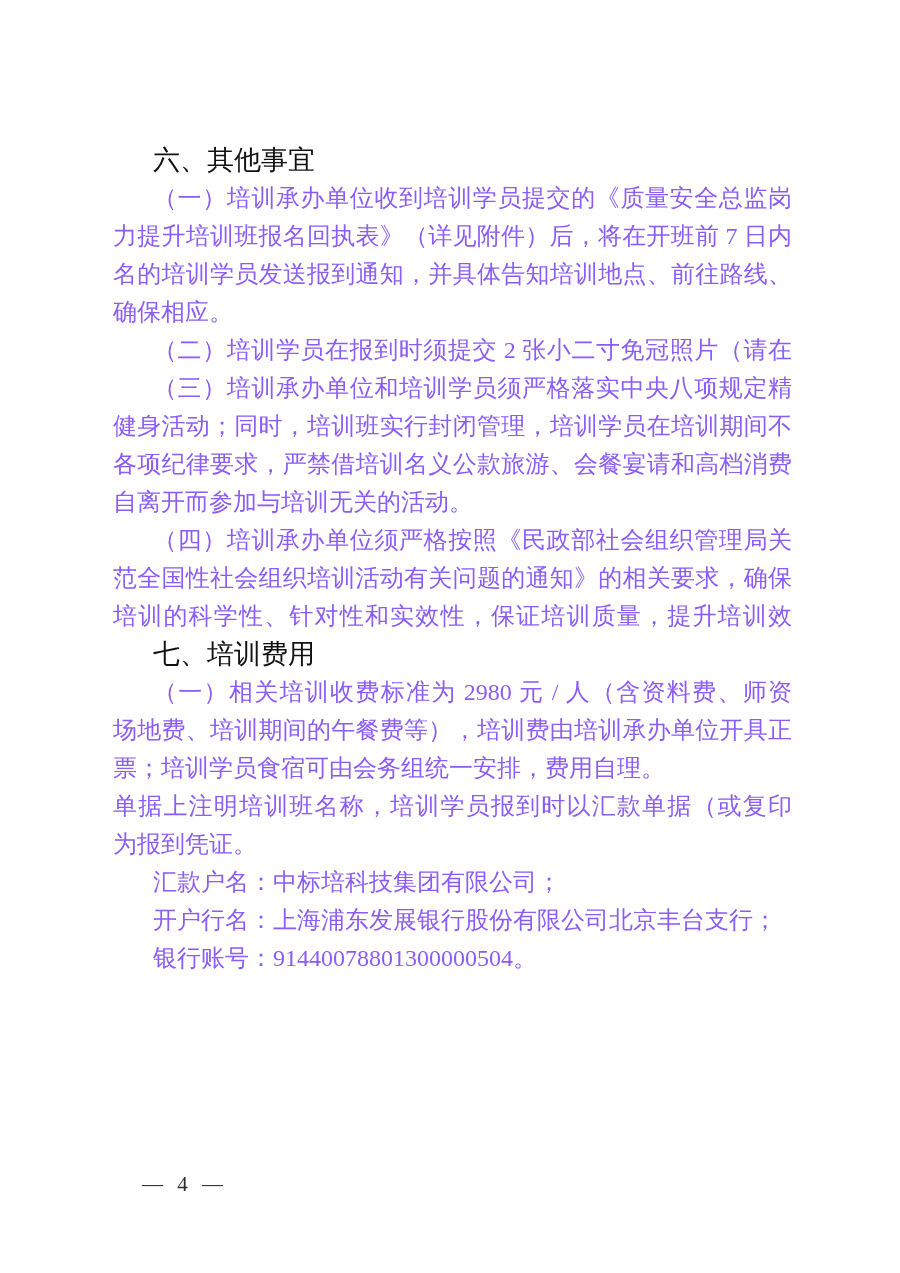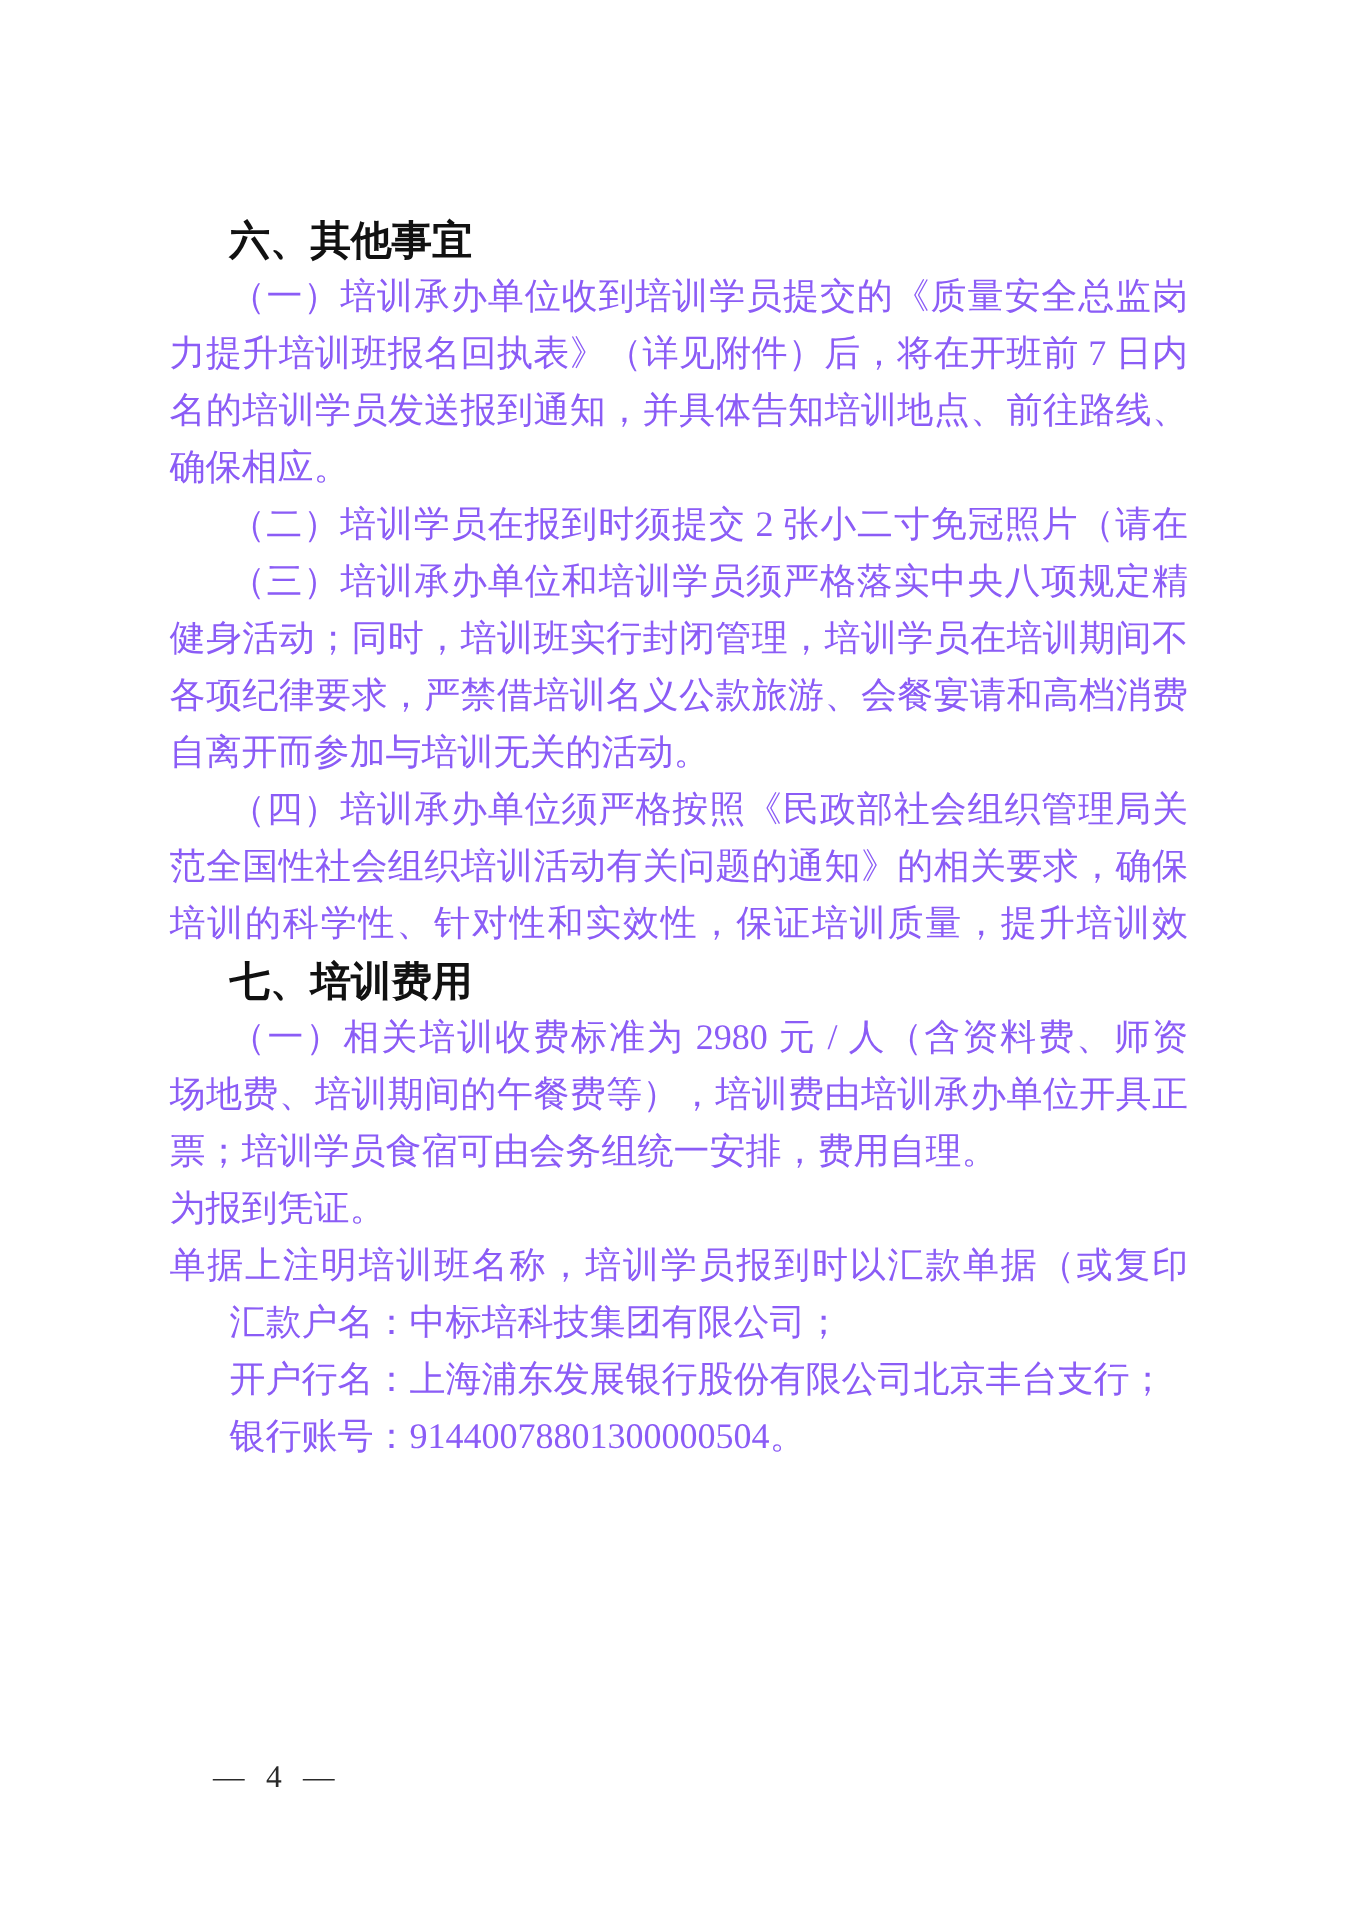--- a/index.html
+++ b/index.html
@@ -24,21 +24,21 @@
     height: 38px;
     line-height: 38px;
     font-size: 24px;
     font-family: "Liberation Serif", "DejaVu Serif", serif;
     color: #8b5cf6;
     white-space: normal;
     overflow: hidden;
   }
   .line.h {
     font-family: "Liberation Sans", "DejaVu Sans", sans-serif;
-    font-weight: 700;
+    font-weight: 400;
     font-size: 27px;
     color: #111111;
   }
   .ind {
     padding-left: 40px;
   }
   .fill {
     text-align: justify;
     text-align-last: justify;
   }
@@ -67,21 +67,21 @@
     <div class="line fill">健身活动；同时，培训班实行封闭管理，培训学员在培训期间不得擅</div>
     <div class="line fill">各项纪律要求，严禁借培训名义公款旅游、会餐宴请和高档消费娱乐</div>
     <div class="line">自离开而参加与培训无关的活动。</div>
     <div class="line ind fill">（四）培训承办单位须严格按照《民政部社会组织管理局关于规</div>
     <div class="line fill">范全国性社会组织培训活动有关问题的通知》的相关要求，确保相应</div>
     <div class="line fill">培训的科学性、针对性和实效性，保证培训质量，提升培训效果；本</div>
     <div class="line h ind">七、培训费用</div>
     <div class="line ind fill">（一）相关培训收费标准为 2980 元 / 人（含资料费、师资费、</div>
     <div class="line fill">场地费、培训期间的午餐费等），培训费由培训承办单位开具正式发</div>
     <div class="line">票；培训学员食宿可由会务组统一安排，费用自理。</div>
+    <div class="line fill">单据上注明培训班名称，培训学员报到时以汇款单据（或复印件）作</div>
     <div class="line">为报到凭证。</div>
-    <div class="line fill">单据上注明培训班名称，培训学员报到时以汇款单据（或复印件）作</div>
     <div class="line ind">汇款户名：中标培科技集团有限公司；</div>
     <div class="line ind">开户行名：上海浦东发展银行股份有限公司北京丰台支行；</div>
     <div class="line ind">银行账号：91440078801300000504。</div>
   </div>
 
   <div class="page-footer">— 4 —</div>
 </div>
 
 </body></html>

